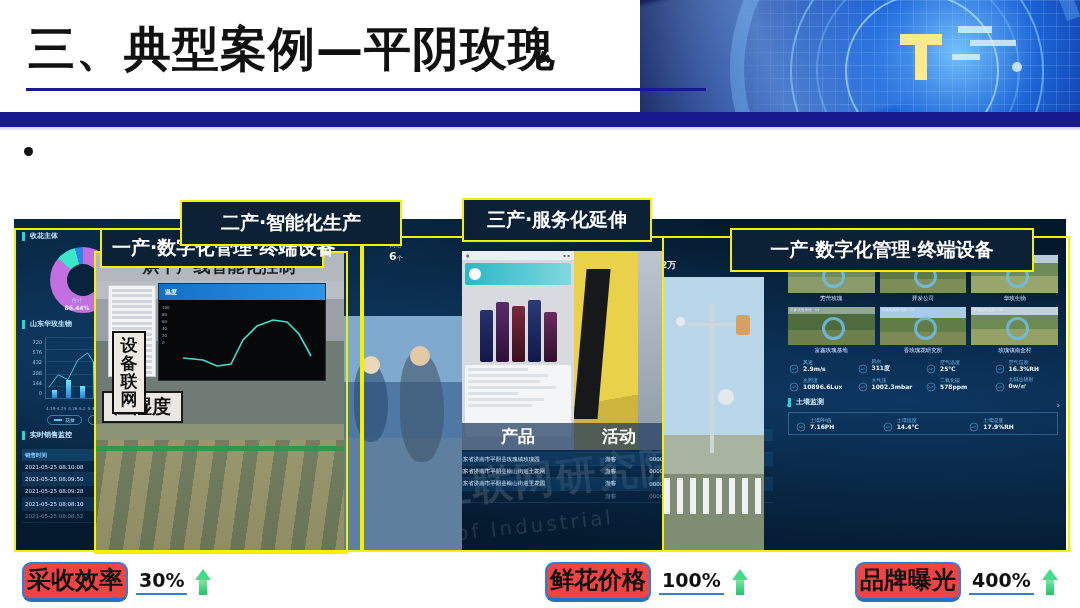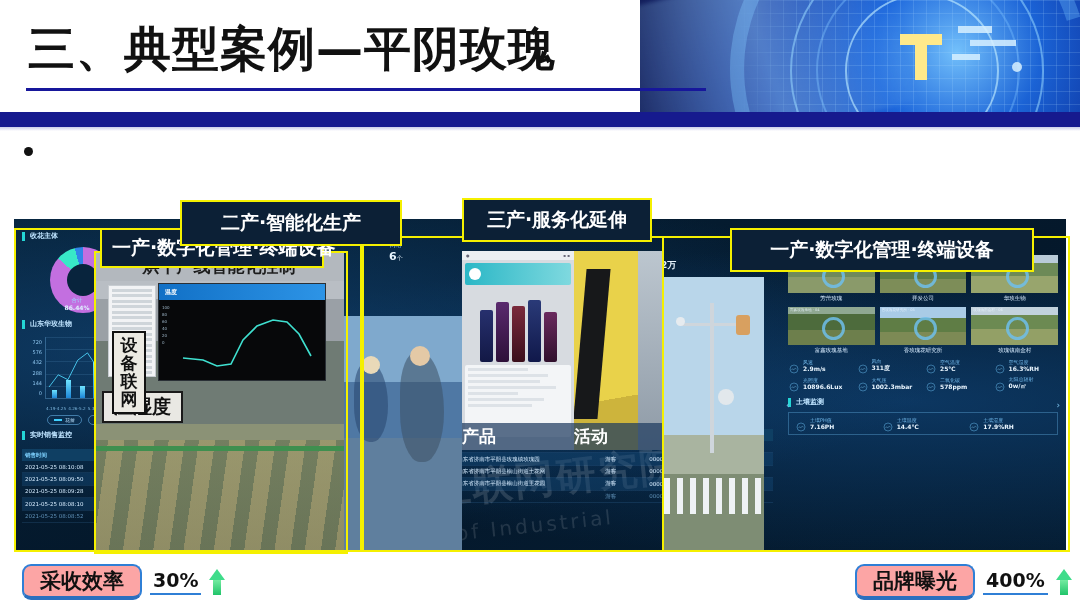--- a/index.html
+++ b/index.html
@@ -129,21 +129,21 @@
   .wx-grid{display:grid;grid-template-columns:repeat(4,1fr);gap:3px 4px;margin-top:4px;}
   .wx{display:flex;align-items:center;gap:3px;}
   .wx-ico{width:12px;height:12px;flex:0 0 auto;opacity:.8;}
   .wx-t .k{color:#6fb6e8;font-size:5px;}
   .wx-t .v{color:#eaf6ff;font-size:6px;font-weight:700;}
   .soil-box{position:relative;margin-top:5px;border:1px solid rgba(110,190,240,.35);padding:4px 6px;}
   .soil-grid{display:grid;grid-template-columns:repeat(3,1fr);gap:4px;}
 
   
   .photo{position:absolute;overflow:hidden;}
-  .ph-cap{position:absolute;left:0;right:0;bottom:0;color:#fff;font-size:17px;font-weight:700;
+  .ph-cap{position:absolute;left:0;right:0;bottom:0;color:#fff;font-size:17px;font-weight:700;text-align:center;
     background:rgba(30,60,95,.72);padding:2px 0;}
 
   
   .photo-dryer{left:94px;top:251px;width:250px;height:299px;
     background:linear-gradient(#b9bec4 0 16%, #9aa0a6 16% 30%, #6f7b74 30% 58%, #8b9276 58% 100%);}
   .dryer-banner{position:absolute;left:0;top:0;width:100%;height:30px;background:rgba(178,183,189,.92);
     color:#1c1c1c;font-size:17px;font-weight:700;display:flex;align-items:center;justify-content:center;}
   .dryer-panel{position:absolute;left:14px;top:34px;width:46px;height:90px;background:#f2f3f5;border:1px solid #c7ccd1;}
   .dryer-panel .ln{height:3px;margin:2.5px 3px;background:#cfd5da;}
   .dryer-scope{position:absolute;left:64px;top:32px;width:166px;height:96px;background:#07080a;border:1px solid #2a3036;}
@@ -191,22 +191,22 @@
     background:repeating-linear-gradient(90deg,#eef2f5 0 6px, rgba(0,0,0,0) 6px 13px);}
 
   
   .frame{position:absolute;border:2px solid #f5f000;pointer-events:none;}
   .callout{position:absolute;background:#0c2036;border:2px solid #f5f000;color:#fff;
     font-size:19px;font-weight:700;display:flex;align-items:center;justify-content:center;white-space:nowrap;padding:0 10px;}
 
   
   .metrics{position:absolute;left:0;top:558px;width:1080px;height:48px;display:flex;align-items:center;}
   .metric{display:flex;align-items:center;gap:8px;}
-  .metric .chip{border:2px solid #2f7fd6;border-bottom:4px solid #2b6fbf;border-radius:9px;background:#fca5a5;
-    color:#111;font-size:21px;font-weight:700;padding:3px 16px;line-height:1.15;}
+  .metric .chip{border:2px solid #2f7fd6;border-bottom:4px solid #2b6fbf;border-radius:9px;background:#ef4444;
+    color:#111;font-size:24px;font-weight:700;padding:3px 3px;line-height:1.15;}
   .metric .val{color:#111;font-size:19px;font-weight:700;border-bottom:2px solid #2f7fd6;padding:0 3px 2px 3px;}
   .arrow-up{position:relative;width:16px;height:26px;}
   .arrow-up:before{content:"";position:absolute;left:4px;top:9px;width:8px;height:17px;background:linear-gradient(#7ef0a8,#21c46a);}
   .arrow-up:after{content:"";position:absolute;left:0;top:0;width:0;height:0;
     border-left:8px solid transparent;border-right:8px solid transparent;border-bottom:11px solid #3fdc8a;}
 </style>
 </head>
 <body>
 
 <div class="slide">
@@ -733,20 +733,25 @@
   <div class="callout" style="left:180px;top:200px;width:198px;height:42px;">二产·智能化生产</div>
   <div class="callout" style="left:462px;top:198px;width:166px;height:40px;">三产·服务化延伸</div>
   <div class="callout" style="left:730px;top:228px;width:280px;height:40px;">一产·数字化管理·终端设备</div>
 
   <div class="metrics" id="metrics-row">
       <div class="metric" style="position: absolute; left: 22px;">
         <div class="chip">采收效率</div>
         <div class="val">30%</div>
         <div class="arrow-up"></div>
       </div>
+      <div class="metric" style="position: absolute; left: 545px;">
+        <div class="chip">鲜花价格</div>
+        <div class="val">100%</div>
+        <div class="arrow-up"></div>
+      </div>
       <div class="metric" style="position: absolute; left: 855px;">
         <div class="chip">品牌曝光</div>
         <div class="val">400%</div>
         <div class="arrow-up"></div>
       </div>
     </div>
 
 </div>
 
 </body></html>

